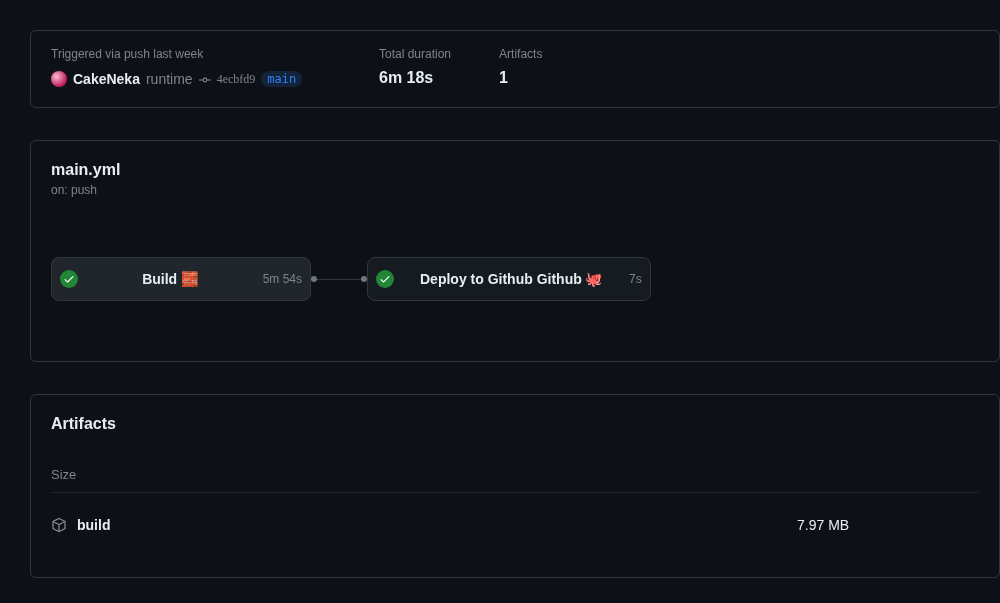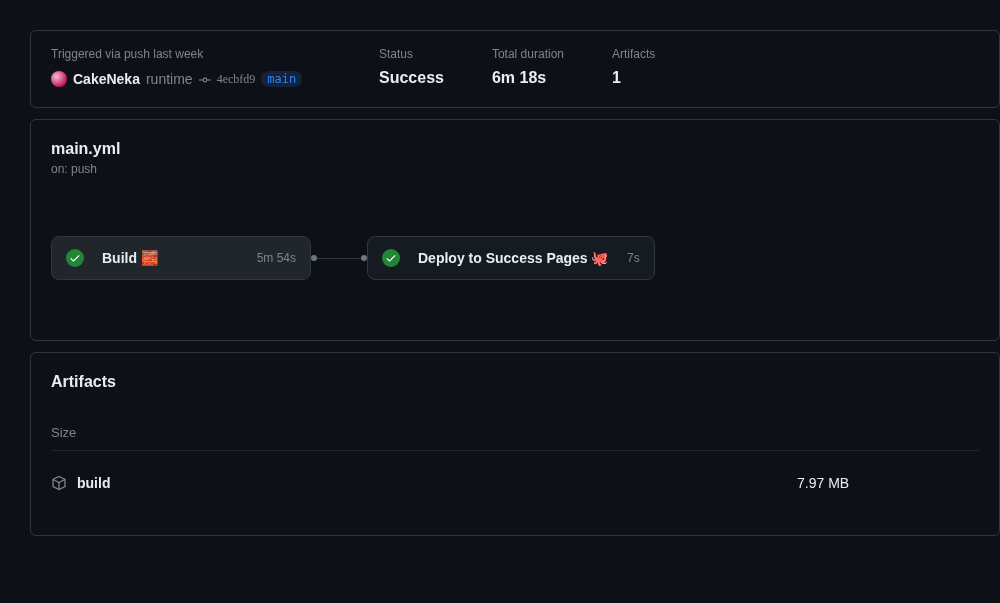--- a/index.html
+++ b/index.html
@@ -9,21 +9,21 @@
       font-family: -apple-system, BlinkMacSystemFont, "Segoe UI", Helvetica, Arial, sans-serif;
       font-size: 14px;
       width: 1000px;
       height: 603px;
       overflow: hidden;
     }
     .panel {
       border: 1px solid #30363d;
       border-radius: 6px;
       background: #0d1117;
-      margin: 0 0 11px 30px;
+      margin: 0 0 32px 30px;
     }
     
     .summary {
       display: flex;
       padding: 16px 20px 20px 20px;
       gap: 48px;
       margin-top: 30px;
     }
     .summary-col { display: flex; flex-direction: column; gap: 8px; }
     .summary-label { color: #7d8590; font-size: 12px; }
@@ -51,27 +51,28 @@
       padding: 1px 6px;
     }
     
     .workflow { padding: 20px; }
     .workflow-title { font-size: 16px; font-weight: 700; color: #e6edf3; }
     .workflow-sub { font-size: 12px; color: #7d8590; margin-top: 4px; }
     .graph {
       display: flex; align-items: center; margin-top: 60px; margin-bottom: 40px;
     }
     .job-card {
-      display: flex; align-items: center; gap: 18px;
+      display: flex; align-items: center; gap: 26px;
       background: #161b22;
       border: 1px solid #30363d;
       border-radius: 8px;
-      padding: 12px 14px;
+      padding: 12px 8px;
       min-width: 260px;
       cursor: pointer;
+      text-align: center;
     }
     .job-card.first { background: #21262d; }
     .check-icon {
       width: 18px; height: 18px; border-radius: 50%;
       background: #238636;
       display: flex; align-items: center; justify-content: center;
       flex-shrink: 0;
     }
     .check-icon svg { width: 12px; height: 12px; }
     .job-name { font-weight: 700; font-size: 14px; color: #e6edf3; flex: 1; }
@@ -112,24 +113,20 @@
             <circle cx="8" cy="8" r="2.5" fill="none" stroke="#7d8590" stroke-width="1.5"></circle>
             <line x1="0" y1="8" x2="5" y2="8" stroke="#7d8590" stroke-width="1.5"></line>
             <line x1="11" y1="8" x2="16" y2="8" stroke="#7d8590" stroke-width="1.5"></line>
           </svg>
       </span>
       <span class="sha">4ecbfd9</span>
       <span class="branch">main</span>
     </div>
   </div>
   <div class="summary-col">
-    <div class="summary-label">Status</div>
-    <div class="summary-value">Success</div>
-  </div>
-  <div class="summary-col">
     <div class="summary-label">Total duration</div>
     <div class="summary-value">6m 18s</div>
   </div>
   <div class="summary-col">
     <div class="summary-label">Artifacts</div>
     <div class="summary-value">1</div>
   </div>
 </div>
 
 <div class="panel workflow">
@@ -149,21 +146,21 @@
       <span class="dot"></span>
       <span class="line"></span>
       <span class="dot"></span>
     </div>
     <div class="job-card">
       <span class="check-icon">
         <svg viewBox="0 0 16 16">
             <path fill="#fff" d="M13.78 4.22a.75.75 0 0 1 0 1.06l-7.25 7.25a.75.75 0 0 1-1.06 0L2.22 9.28a.75.75 0 1 1 1.06-1.06L6 10.94l6.72-6.72a.75.75 0 0 1 1.06 0z"></path>
           </svg>
       </span>
-      <span class="job-name">Deploy to Success Pages 🐙</span>
+      <span class="job-name">Deploy to Github Github 🐙</span>
       <span class="job-dur">7s</span>
     </div>
   </div>
 </div>
 
 <div class="panel artifacts">
   <div class="artifacts-title">Artifacts</div>
   <div class="table">
     <div class="thead">
       <div class="th-size">Size</div>

